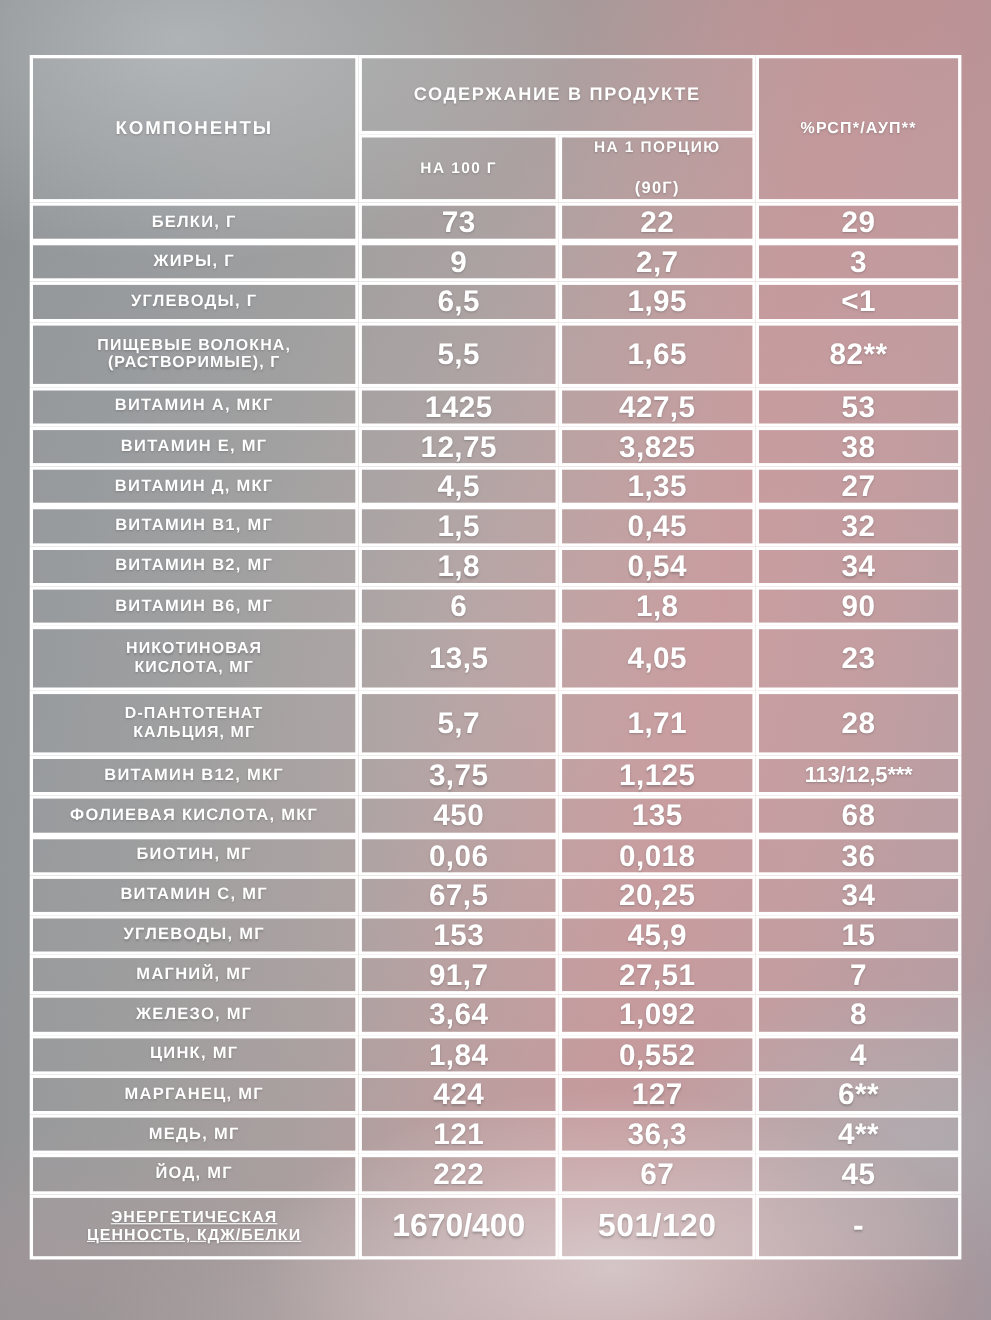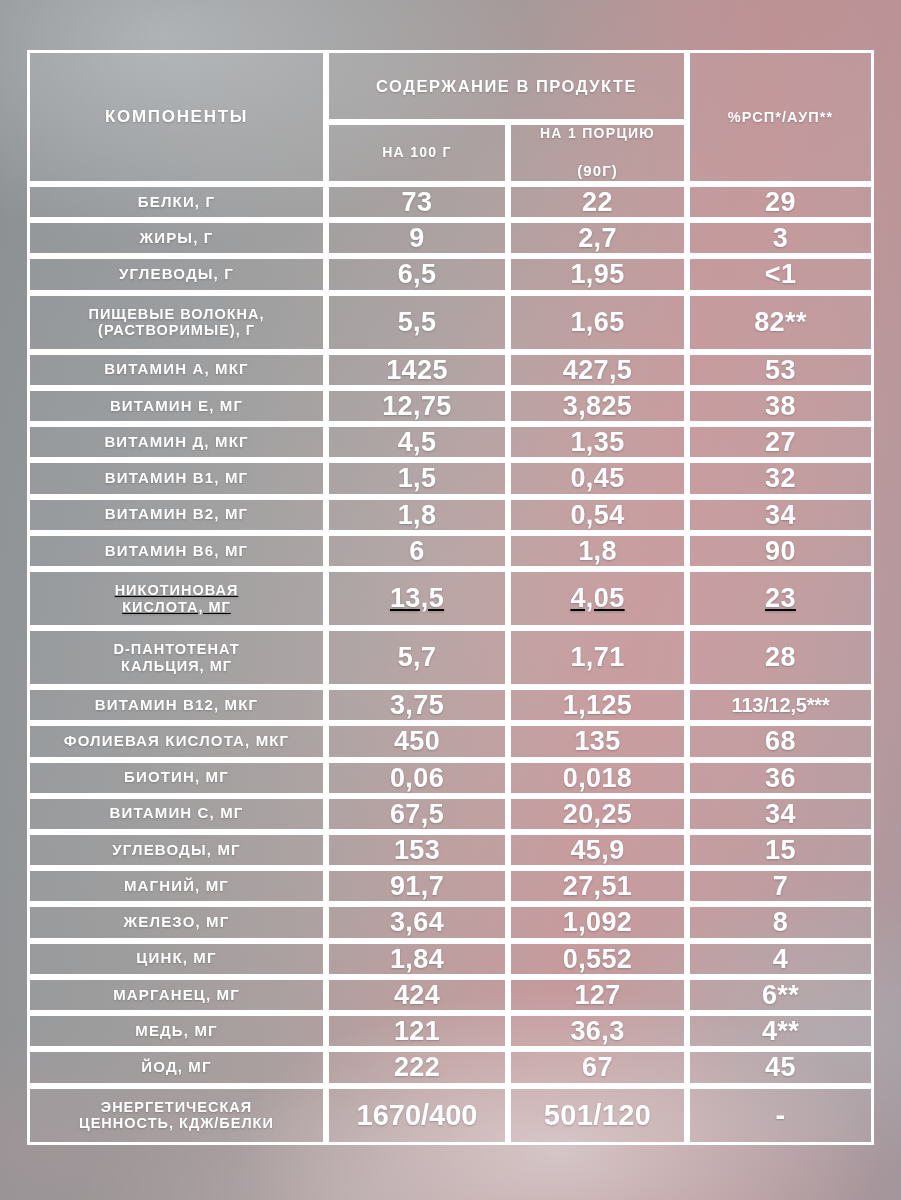--- a/index.html
+++ b/index.html
@@ -130,20 +130,21 @@
     font-size: 20px;
     letter-spacing: -0.2px;
   }
   td.cell-val.energy {
     font-size: 29px;
   }
   tr.row-energy td.cell-name {
     font-size: 14.5px;
     letter-spacing: 1.0px;
     line-height: 1.65;
+    text-decoration: underline;
   }
 </style>
 </head>
 <body>
 
 <div id="bg-layer"></div>
 <div id="bg-clouds"></div>
 <div id="bg-vignette"></div>
 
 <table id="nutrition-table">
@@ -222,21 +223,21 @@
         <td class="cell-val">1,8</td>
         <td class="cell-val">0,54</td>
         <td class="cell-val">34</td>
       </tr>
       <tr style="height: 34.3006px;">
         <td class="cell-name">ВИТАМИН В6, МГ</td>
         <td class="cell-val">6</td>
         <td class="cell-val">1,8</td>
         <td class="cell-val">90</td>
       </tr>
-      <tr style="height: 58.997px; text-decoration: underline;">
+      <tr style="height: 58.997px;">
         <td class="cell-name two-line">
           <div>НИКОТИНОВАЯ</div>
           <div>КИСЛОТА, МГ</div>
         </td>
         <td class="cell-val">13,5</td>
         <td class="cell-val">4,05</td>
         <td class="cell-val">23</td>
       </tr>
       <tr style="height: 58.997px;">
         <td class="cell-name two-line">

